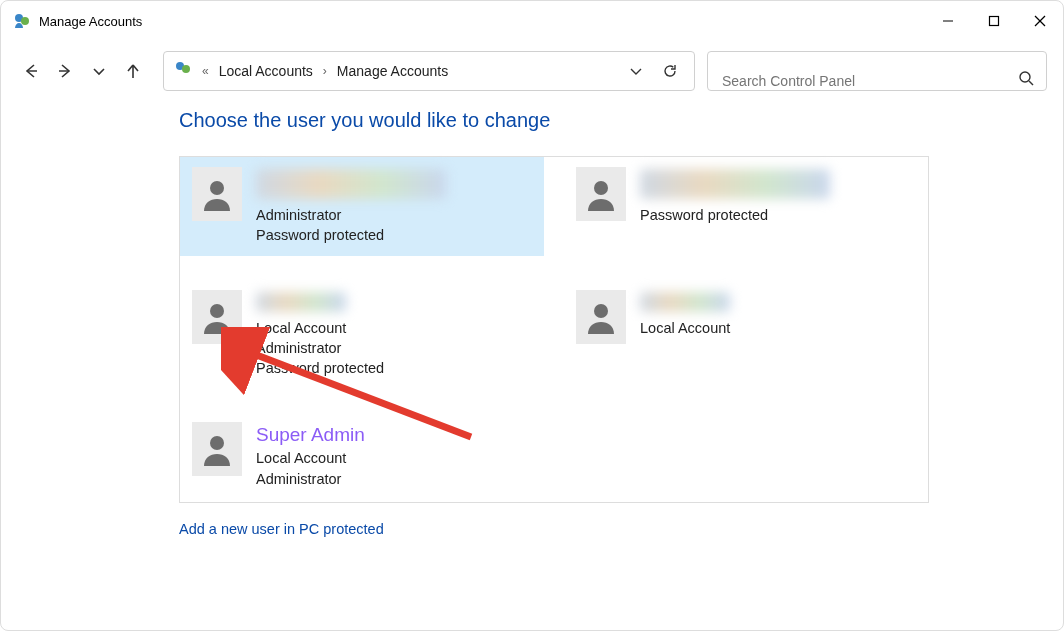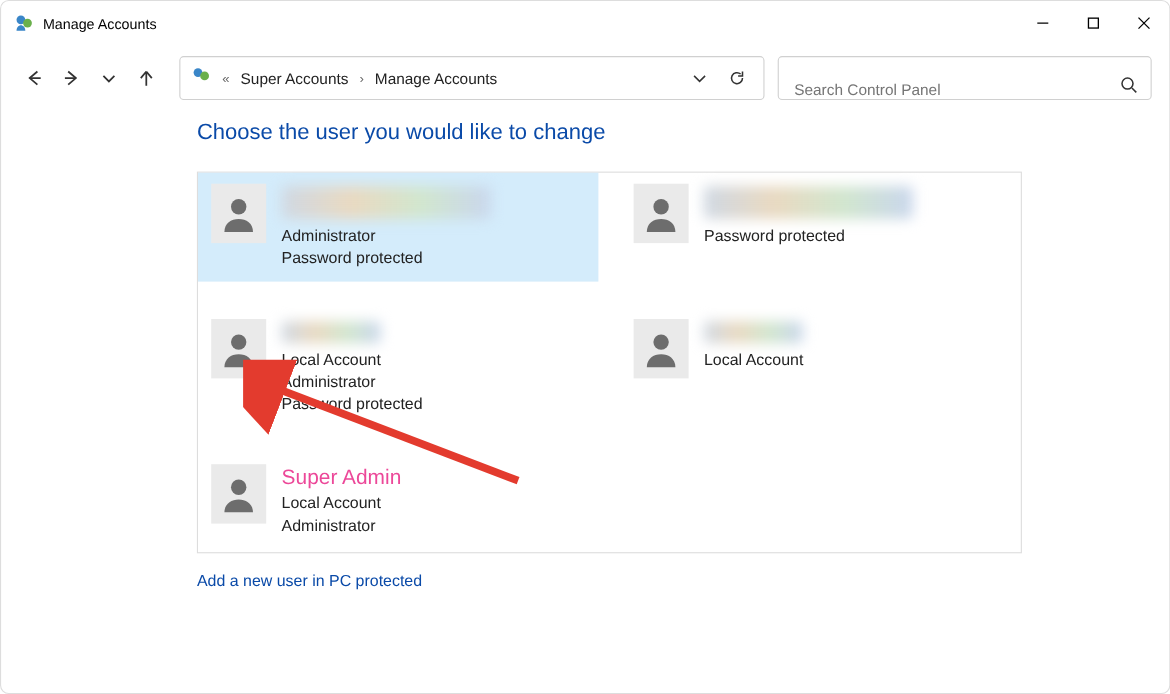--- a/index.html
+++ b/index.html
@@ -145,21 +145,21 @@
   .blurred-name {
     width: 140px; height: 26px;
     border-radius: 4px;
     background: linear-gradient(90deg,#cfd8e3,#e9d9c1,#d1e6ce,#c9d6ec);
     filter: blur(6px);
     margin-bottom: 6px;
   }
   .blurred-name.wide { width: 190px; height: 30px; }
   .blurred-name.small { width: 90px; height: 20px; }
   .line { font-size: 14.5px; color: #222; line-height: 1.4; }
-  .big-name { font-size: 19px; color: #ec4899; margin-bottom: 2px; }
+  .big-name { font-size: 19px; color: #8b5cf6; margin-bottom: 2px; }
   .link { color: #0a4aa8; font-size: 14.5px; margin-top: 18px; display: inline-block; }
 
   
   .arrow-svg {
     position: absolute;
     left: 220px;
     top: 326px;
     pointer-events: none;
   }
 </style>
@@ -222,21 +222,21 @@
   </div>
 
   <div class="addressbar">
     <span>
       <svg width="18" height="18" viewBox="0 0 18 18">
           <circle cx="6" cy="6" r="4" fill="#3a86c8"></circle>
           <circle cx="12" cy="9" r="4" fill="#6ab04c"></circle>
         </svg>
     </span>
     <span class="chev">«</span>
-    <span class="crumb">Super Accounts</span>
+    <span class="crumb">Local Accounts</span>
     <span class="chev">›</span>
     <span class="crumb">Manage Accounts</span>
     <span class="spacer"></span>
     <div class="addr-btn">
       <svg width="14" height="14" viewBox="0 0 14 14">
           <path d="M2 5 L7 10 L12 5" fill="none" stroke="#333" stroke-width="1.4"></path>
         </svg>
     </div>
     <div class="addr-btn">
       <svg width="16" height="16" viewBox="0 0 16 16">

